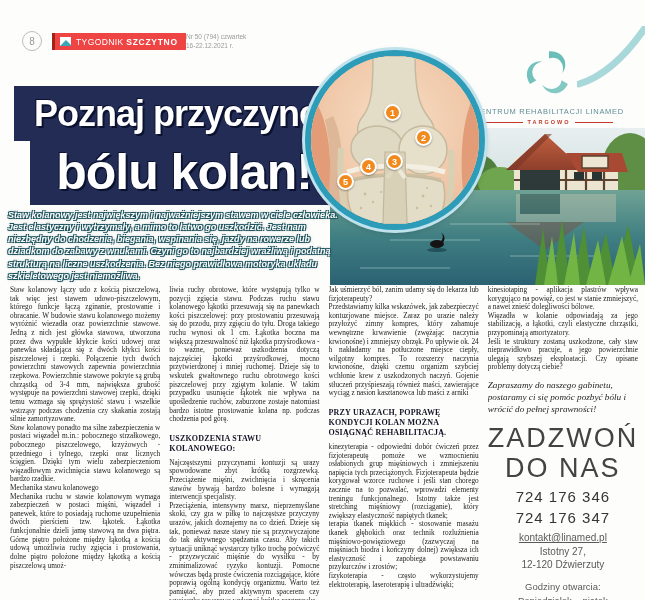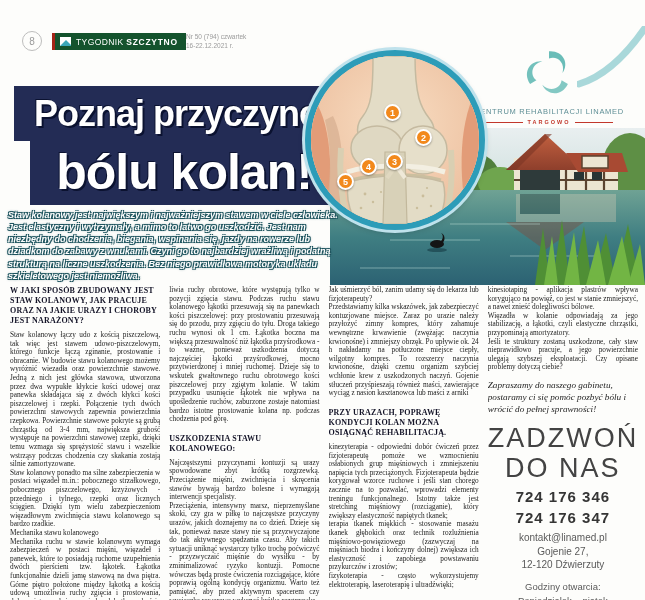--- a/index.html
+++ b/index.html
@@ -3,21 +3,21 @@
 <meta charset="utf-8">
 <style>
   html,body{margin:0;padding:0;background:#e9e9e9;}
   .page{position:relative;width:645px;height:600px;background:#fdfdfb;overflow:hidden;
         font-family:"Liberation Serif",serif;margin:0 auto;}
 
   
   .page-num{position:absolute;left:22px;top:31px;width:18px;height:18px;border:1.5px solid #bdbdbd;
             border-radius:50%;color:#9a9a9a;font:10px "Liberation Sans",sans-serif;
             display:flex;align-items:center;justify-content:center;}
-  .badge{position:absolute;left:55px;top:33px;height:17px;background:#14532d;display:flex;
+  .badge{position:absolute;left:55px;top:33px;height:17px;background:#ef4444;display:flex;
          align-items:center;padding:0 8px 0 5px;gap:5px;box-shadow:-3px 0 0 #a32417;}
   .badge-txt{font:8.5px "Liberation Sans",sans-serif;color:#fff;letter-spacing:.4px;white-space:nowrap;}
   .badge-txt b{font-weight:bold;letter-spacing:.7px;}
   .badge-icon{width:11px;height:9px;background:#fff;display:flex;align-items:flex-end;overflow:hidden;}
   .badge-icon i{display:block;width:0;height:0;border-left:6px solid transparent;
                 border-right:6px solid transparent;border-bottom:6px solid #3aa7b8;margin:0 auto;}
   .issue{position:absolute;left:186px;top:33px;font:6.5px/1.35 "Liberation Sans",sans-serif;color:#9b9b9b;}
 
   
   .swoosh{position:absolute;right:-4px;top:26px;width:72px;height:62px;z-index:0;}
@@ -59,22 +59,22 @@
   .col{flex:1;min-width:0;overflow:hidden;}
   .col h3{font:bold 8px/1.25 "Liberation Serif",serif;color:#141428;margin:0 0 5px;letter-spacing:.2px;}
   .col h3.mid{margin-top:10px;}
   .body{font:7.3px/1.18 "Liberation Serif",serif;color:#1d1d1d;text-align:justify;
         white-space:pre-line;margin:0;}
   .invite{font:italic 9.2px/1.3 "Liberation Serif",serif;color:#1f1f1f;margin:8px 0 0;text-align:left;}
 
   
   .call{text-align:center;font-family:"Liberation Sans",sans-serif;margin-top:7px;color:#3c3c3c;}
   .call-title{font-size:27px;line-height:1.12;letter-spacing:2px;color:#434343;}
-  .phones{font-size:15px;font-weight:bold;letter-spacing:1px;margin-top:4px;color:#353535;line-height:1.35;}
-  .email{font-size:10px;margin-top:4px;color:#5a5a5a;}
+  .phones{font-size:15px;font-weight:normal;letter-spacing:1px;margin-top:4px;color:#353535;line-height:1.35;}
+  .email{font-size:10px;margin-top:4px;color:#5a5a5a;text-decoration:underline;}
   .addr{font-size:10px;color:#5a5a5a;line-height:1.35;margin-top:2px;}
   .hours{font-size:9.5px;color:#5a5a5a;margin-top:8px;line-height:1.45;}
 </style>
 </head>
 <body>
 
 <div class="page">
 
   <div class="swoosh">
     <svg width="72" height="62" viewBox="0 0 72 62">
@@ -249,21 +249,20 @@
     <div class="mk" style="left:73px;top:48px;">1</div>
     <div class="mk" style="left:104px;top:73px;">2</div>
     <div class="mk" style="left:75px;top:97px;">3</div>
     <div class="mk" style="left:49px;top:102px;">4</div>
     <div class="mk" style="left:26px;top:117px;">5</div>
   </div>
 
   <div class="cols">
 
     <div class="col">
-      <h3>W JAKI SPOSÓB ZBUDOWANY JEST STAW KOLANOWY, JAK PRACUJE ORAZ NA JAKIE URAZY I CHOROBY JEST NARAŻONY?</h3>
       <p class="body">Staw kolanowy łączy udo z kością piszczelową, tak więc jest stawem udowo-piszczelowym, którego funkcje łączą zginanie, prostowanie i obracanie. W budowie stawu kolanowego możemy wyróżnić wiezadła oraz powierzchnie stawowe. Jedną z nich jest główka stawowa, utworzona przez dwa wypukłe kłykcie kości udowej oraz panewka składająca się z dwóch kłykci kości piszczelowej i rzepki. Połączenie tych dwóch powierzchni stawowych zapewnia powierzchnia rzepkowa. Powierzchnie stawowe pokryte są grubą chrząstką od 3-4 mm, największa grubość występuje na powierzchni stawowej rzepki, dzięki temu wzmaga się sprężystość stawu i wszelkie wstrząsy podczas chodzenia czy skakania zostają silnie zamortyzowane.
 Staw kolanowy ponadto ma silne zabezpieczenia w postaci więzadeł m.in.: pobocznego strzałkowego, pobocznego piszczelowego, krzyżowych - przedniego i tylnego, rzepki oraz licznych ścięgien. Dzięki tym wielu zabezpieczeniom więzadłowym zwichnięcia stawu kolanowego są bardzo rzadkie.
 Mechanika stawu kolanowego
 Mechanika ruchu w stawie kolanowym wymaga zabezpieczeń w postaci mięśni, więzadeł i panewek, które to posiadają ruchome uzupełnienia dwóch pierścieni tzw. łąkotek. Łąkotka funkcjonalnie dzieli jamę stawową na dwa piętra. Górne piętro położone między łąkotką a kością udową umożliwia ruchy zgięcia i prostowania, dolne piętro położone między łąkotką a kością piszczelową umoż-</p>
     </div>
 
     <div class="col">
       <p class="body">liwia ruchy obrotowe, które występują tylko w pozycji zgięcia stawu. Podczas ruchu stawu kolanowego łąkotki przesuwają się na panewkach kości piszczelowej: przy prostowaniu przesuwają się do przodu, przy zgięciu do tyłu. Droga takiego ruchu wynosi ok 1 cm. Łąkotka boczna ma większą przesuwalność niż łąkotka przyśrodkowa - to ważne, ponieważ uszkodzenia dotyczą najczęściej łąkotki przyśrodkowej, mocno przytwierdzonej i mniej ruchomej. Dzieje się to wskutek gwałtownego ruchu obrotowego kości piszczelowej przy zgiętym kolanie. W takim przypadku usunięcie łąkotek nie wpływa na upośledzenie ruchów, zaburzone zostaje natomiast bardzo istotne prostowanie kolana np. podczas chodzenia pod górę.</p>
       <h3 class="mid">USZKODZENIA STAWU KOLANOWEGO:</h3>
       <p class="body">Najczęstszymi przyczynami kontuzji są urazy spowodowane zbyt krótką rozgrzewką. Przeciążenie mięśni, zwichnięcia i skręcenia stawów bywają bardzo bolesne i wymagają interwencji specjalisty.
@@ -286,21 +285,21 @@
       <p class="invite">Zapraszamy do naszego gabinetu, postaramy ci się pomóc pozbyć bólu i wrócić do pełnej sprawności!</p>
       <div class="call">
         <div class="call-title">ZADZWOŃ</div>
         <div class="call-title">DO NAS</div>
         <div class="phones">
           <div>724 176 346</div>
           <div>724 176 347</div>
         </div>
         <div class="email">kontakt@linamed.pl</div>
         <div class="addr">
-          <div>Gojenie 27,</div>
+          <div>Istotny 27,</div>
           <div>12-120 Dźwierzuty</div>
         </div>
         <div class="hours">
           <div>Godziny otwarcia:</div>
           <div>Poniedziałek – piątek</div>
           <div>8:00 – 16:00</div>
 
         </div>
       </div>
     </div>

